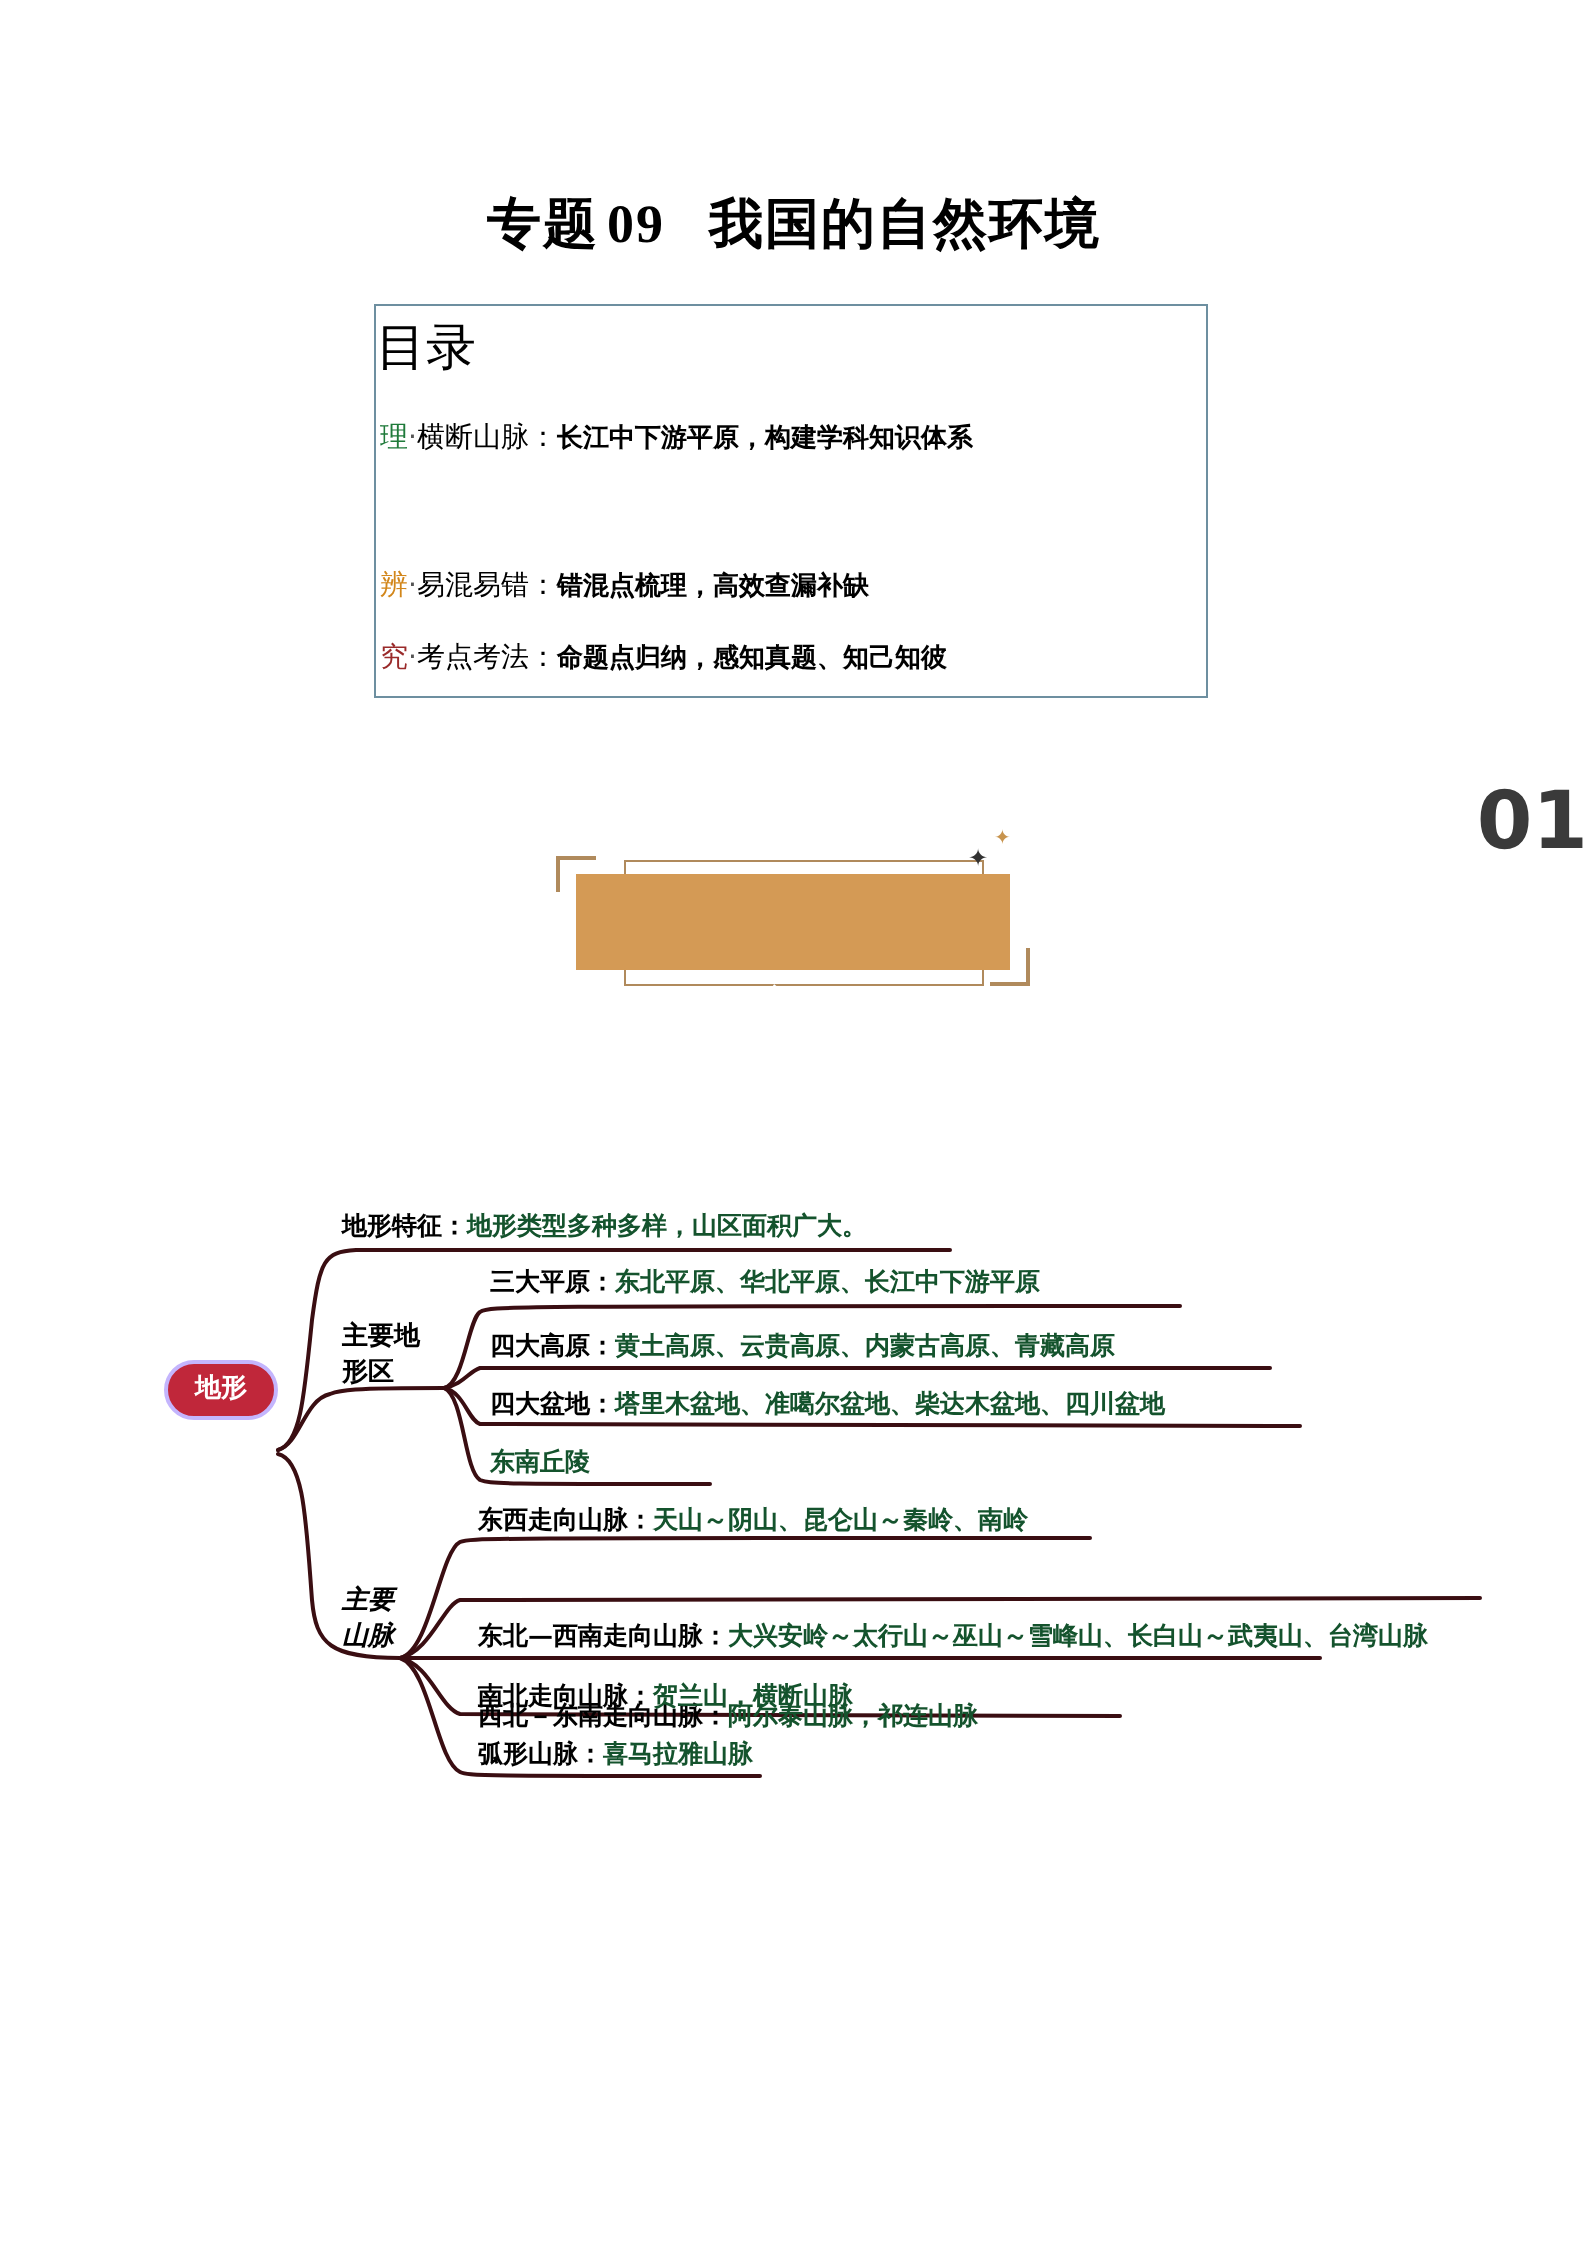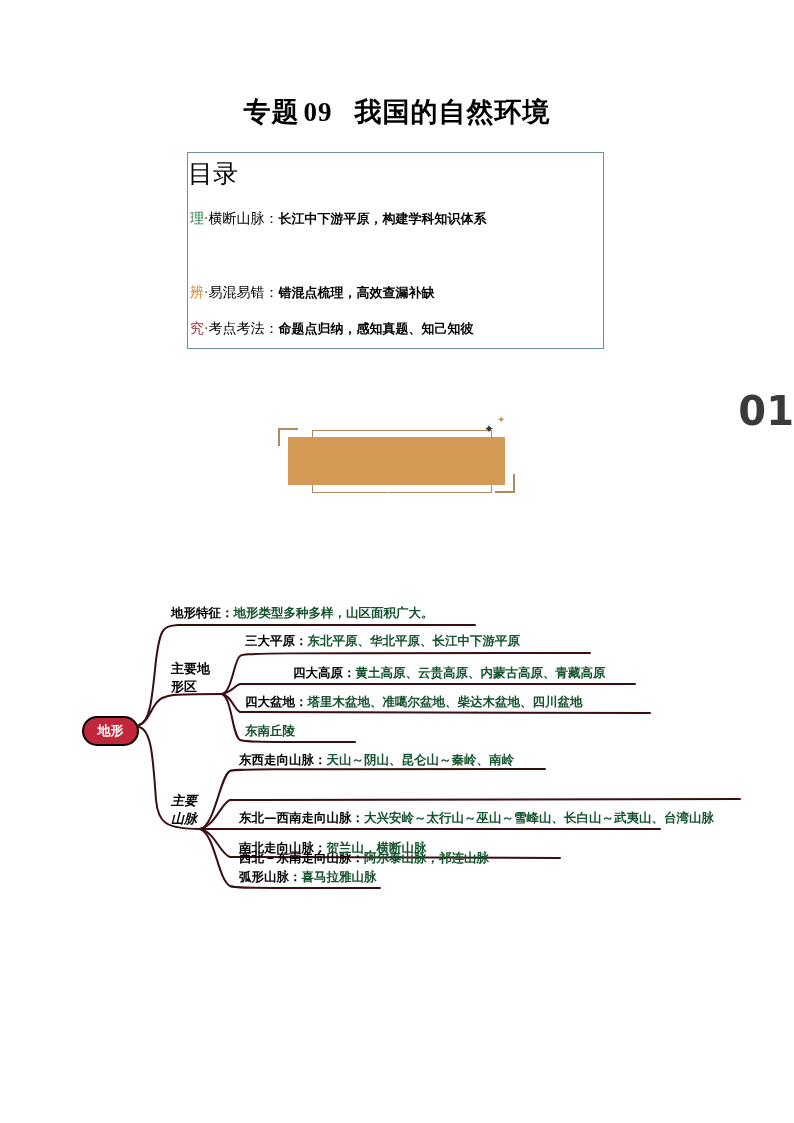--- a/index.html
+++ b/index.html
@@ -25,22 +25,22 @@
             background:#d49a55; }
   .banner-label { position:absolute; left:0; top:0; width:100%; height:100%; line-height:48px;
                   text-align:center; color:#fff; font-size:24px; font-weight:bold; letter-spacing:2px;
                   font-family:"DejaVu Sans","Liberation Sans",sans-serif;margin-top:44px; }
   .bline { position:absolute; background:#b08a5c; }
   .spark { position:absolute; font-size:12px; line-height:12px; }
   svg.map { position:absolute; left:0; top:0; }
   .mm { position:absolute; white-space:nowrap; font-size:12.5px; font-weight:bold;
         font-family:"DejaVu Serif","Liberation Serif",serif; }
   .mm .v { color:#14532d; }
-  .root { position:absolute; left:82px; top:716px; width:57px; height:30px; border-radius:15px;
-          background:#c0273a; border:2px solid #000000; box-sizing:border-box;
+  .root { position:absolute; left:82px; top:680px; width:57px; height:30px; border-radius:15px;
+          background:#c0273a; border:2px solid #c4b5fd; box-sizing:border-box;
           color:#fff; font-weight:bold; font-size:13px; text-align:center; line-height:26px;
           font-family:"DejaVu Sans","Liberation Sans",sans-serif; }
   .grp { position:absolute; font-size:13px; line-height:18px; font-weight:bold;
          font-family:"DejaVu Serif","Liberation Serif",serif; }
 </style>
 </head>
 <body>
 
 <div class="title">
   <span>专题</span><span class="num">09</span><span>我国的自然环境</span>
@@ -104,21 +104,21 @@
   <span>地形特征：</span><span class="v">地形类型多种多样，山区面积广大。</span>
 </div>
 
 <div class="grp" style="left:171px;top:660px;">
   <div>主要地</div>
   <div>形区</div>
 </div>
 <div class="mm" style="left:245px;top:633px;">
   <span>三大平原：</span><span class="v">东北平原、华北平原、长江中下游平原</span>
 </div>
-<div class="mm" style="left:245px;top:665px;margin-left:48px;">
+<div class="mm" style="left:245px;top:665px;">
   <span>四大高原：</span><span class="v">黄土高原、云贵高原、内蒙古高原、青藏高原</span>
 </div>
 <div class="mm" style="left:245px;top:694px;">
   <span>四大盆地：</span><span class="v">塔里木盆地、准噶尔盆地、柴达木盆地、四川盆地</span>
 </div>
 <div class="mm" style="left:245px;top:723px;">
   <span></span><span class="v">东南丘陵</span>
 </div>
 
 <div class="grp" style="left:171px;top:792px;font-style:italic;">

